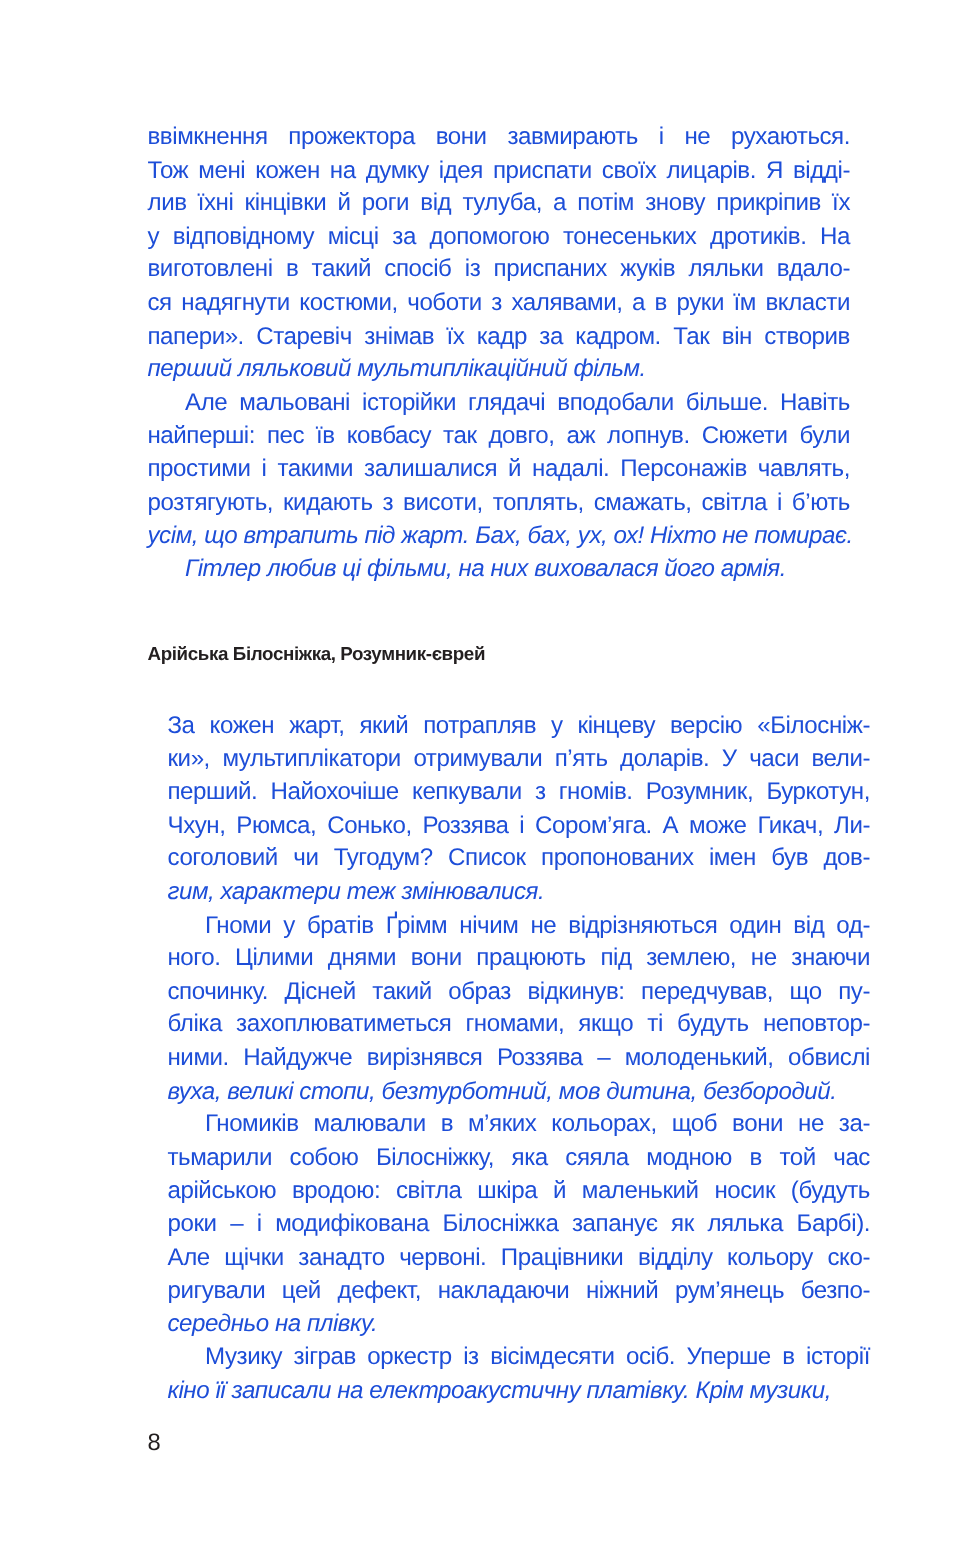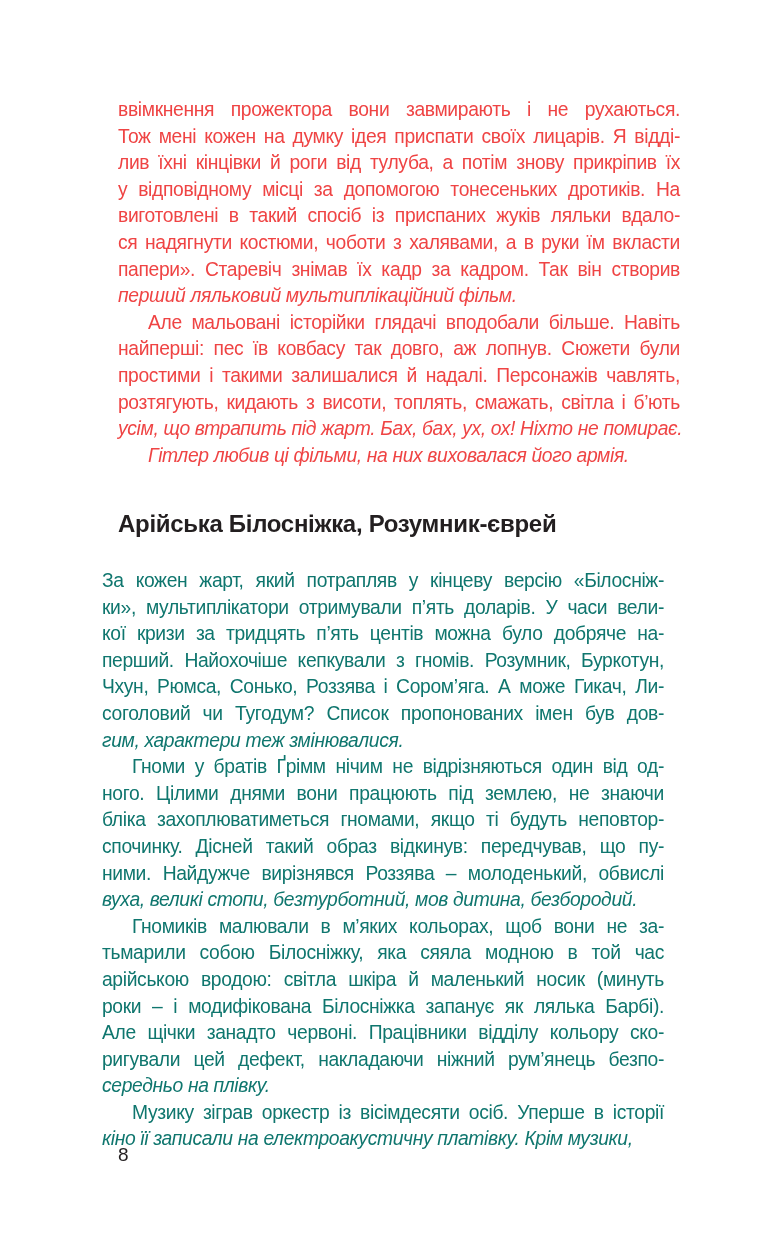--- a/index.html
+++ b/index.html
@@ -1,33 +1,33 @@
 <!DOCTYPE html>
 <html><head>
 <meta charset="utf-8">
 <style>
   html, body { margin: 0; padding: 0; background: #ffffff; }
   body { width: 768px; height: 1241px; position: relative; overflow: hidden; }
   .page {
     position: absolute; left: 118px; top: 97px; width: 562px;
     font-family: "Liberation Sans", sans-serif;
-    font-size: 19.3px; line-height: 26.6px; color: #ef4444;
+    font-size: 19.3px; line-height: 26.6px; color: #1d4ed8;
     letter-spacing: -0.35px;
   }
   .line { display: block; white-space: nowrap; text-align: justify; text-align-last: justify; height: 26.6px; }
   .line.last { text-align-last: left; font-style: italic; }
   .line.indent { padding-left: 30px; }
   .heading {
     position: absolute; left: 118px; top: 510px;
     font-family: "Liberation Sans", sans-serif; font-weight: bold;
-    font-size: 24px; line-height: 28px; color: #231f20; letter-spacing: -0.3px;
+    font-size: 15px; line-height: 28px; color: #231f20; letter-spacing: -0.3px;
   }
-  .sec2 { position: absolute; left: 102px; top: 568px; width: 562px;
+  .sec2 { position: absolute; left: 134px; top: 568px; width: 562px;
     font-family: "Liberation Sans", sans-serif;
-    font-size: 19.3px; line-height: 26.6px; color: #0f766e; letter-spacing: -0.35px; }
+    font-size: 19.3px; line-height: 26.6px; color: #1d4ed8; letter-spacing: -0.35px; }
   .pagenum { position: absolute; left: 118px; top: 1144px;
     font-family: "Liberation Sans", sans-serif; font-size: 19px; color: #231f20; }
 </style>
 </head>
 <body>
 
 <div class="page" id="sec1">
     <div>
       <span class="line">ввімкнення прожектора вони завмирають і не рухаються.</span>
       <span class="line">Тож мені кожен на думку ідея приспати своїх лицарів. Я відді-</span>
@@ -47,38 +47,37 @@
     </div>
     <div>
       <span class="line indent last">Гітлер любив ці фільми, на них виховалася його армія.</span>
     </div>
   </div>
 <div class="heading">Арійська Білосніжка, Розумник-єврей</div>
 <div class="sec2" id="sec2">
     <div>
       <span class="line">За кожен жарт, який потрапляв у кінцеву версію «Білосніж-</span>
       <span class="line">ки», мультиплікатори отримували п’ять доларів. У часи вели-</span>
-      <span class="line">кої кризи за тридцять п’ять центів можна було добряче на-</span>
       <span class="line">перший. Найохочіше кепкували з гномів. Розумник, Буркотун,</span>
       <span class="line">Чхун, Рюмса, Сонько, Роззява і Сором’яга. А може Гикач, Ли-</span>
       <span class="line">соголовий чи Тугодум? Список пропонованих імен був дов-</span>
       <span class="line last">гим, характери теж змінювалися.</span>
     </div>
     <div>
       <span class="line indent">Гноми у братів Ґрімм нічим не відрізняються один від од-</span>
       <span class="line">ного. Цілими днями вони працюють під землею, не знаючи</span>
+      <span class="line">спочинку. Дісней такий образ відкинув: передчував, що пу-</span>
       <span class="line">бліка захоплюватиметься гномами, якщо ті будуть неповтор-</span>
-      <span class="line">спочинку. Дісней такий образ відкинув: передчував, що пу-</span>
       <span class="line">ними. Найдужче вирізнявся Роззява – молоденький, обвислі</span>
       <span class="line last">вуха, великі стопи, безтурботний, мов дитина, безбородий.</span>
     </div>
     <div>
       <span class="line indent">Гномиків малювали в м’яких кольорах, щоб вони не за-</span>
       <span class="line">тьмарили собою Білосніжку, яка сяяла модною в той час</span>
-      <span class="line">арійською вродою: світла шкіра й маленький носик (минуть</span>
+      <span class="line">арійською вродою: світла шкіра й маленький носик (будуть</span>
       <span class="line">роки – і модифікована Білосніжка запанує як лялька Барбі).</span>
       <span class="line">Але щічки занадто червоні. Працівники відділу кольору ско-</span>
       <span class="line">ригували цей дефект, накладаючи ніжний рум’янець безпо-</span>
       <span class="line last">середньо на плівку.</span>
     </div>
     <div>
       <span class="line indent">Музику зіграв оркестр із вісімдесяти осіб. Уперше в історії</span>
       <span class="line last">кіно її записали на електроакустичну платівку. Крім музики,</span>
     </div>
   </div>

